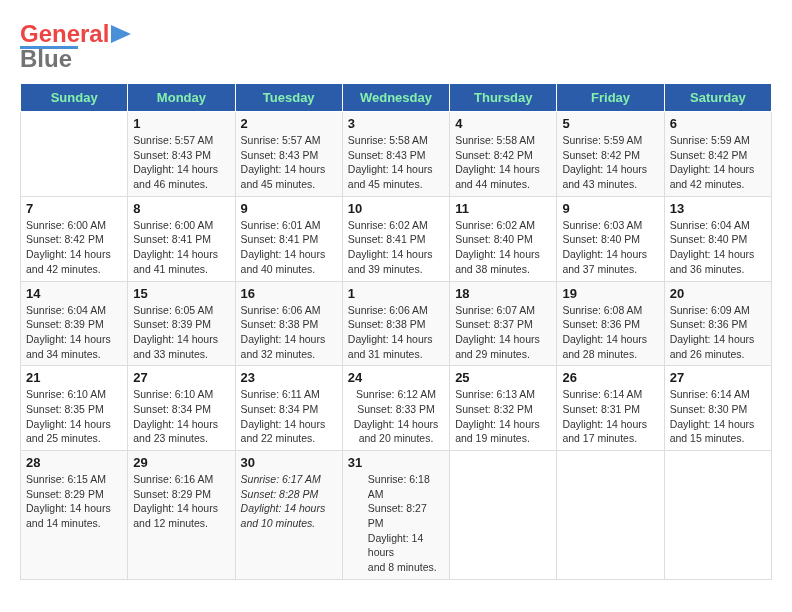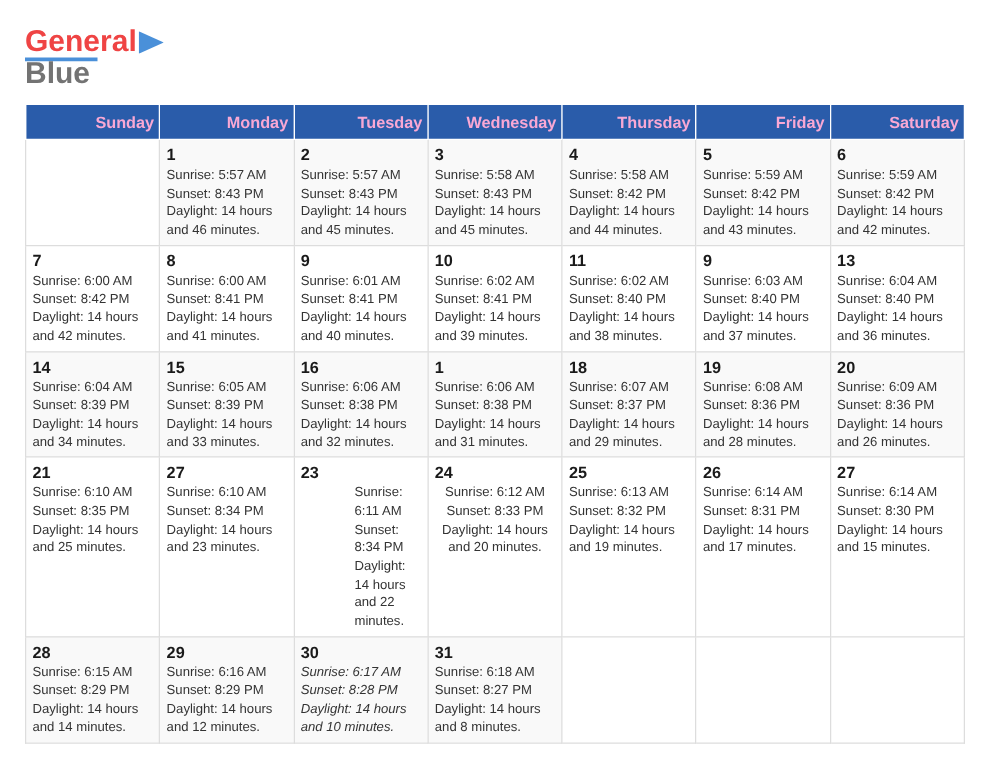--- a/index.html
+++ b/index.html
@@ -33,23 +33,23 @@
       font-size: 16px;
       color: #333;
     }
     .calendar-table {
       width: 100%;
       border-collapse: collapse;
       font-size: 11px;
     }
     .calendar-table thead tr th {
       background: #2a5caa;
-      color: #f9a8d4;
+      color: #86efac;
       padding: 6px 4px;
-      text-align: right;
+      text-align: center;
       font-size: 13px;
       font-weight: bold;
       border: 1px solid #fff;
     }
     .calendar-table tbody tr td {
       border: 1px solid #ddd;
       padding: 4px 5px;
       vertical-align: top;
       min-height: 80px;
       height: 80px;
@@ -269,21 +269,21 @@
         </td>
         <td>
           <span class="day-number">27</span>
           <div class="day-info" style="white-space: pre-line;">Sunrise: 6:10 AM
 Sunset: 8:34 PM
 Daylight: 14 hours
 and 23 minutes.</div>
         </td>
         <td>
           <span class="day-number">23</span>
-          <div class="day-info" style="white-space: pre-line; margin-left: 43px;">Sunrise: 6:11 AM
+          <div class="day-info" style="white-space: pre-line;">Sunrise: 6:11 AM
 Sunset: 8:34 PM
 Daylight: 14 hours
 and 22 minutes.</div>
         </td>
         <td>
           <span class="day-number">24</span>
           <div class="day-info" style="white-space: pre-line; text-align: center;">Sunrise: 6:12 AM
 Sunset: 8:33 PM
 Daylight: 14 hours
 and 20 minutes.</div>
@@ -327,21 +327,21 @@
         </td>
         <td>
           <span class="day-number">30</span>
           <div class="day-info" style="white-space: pre-line; font-style: italic;">Sunrise: 6:17 AM
 Sunset: 8:28 PM
 Daylight: 14 hours
 and 10 minutes.</div>
         </td>
         <td>
           <span class="day-number">31</span>
-          <div class="day-info" style="white-space: pre-line;">Sunrise: 6:18 AM
+          <div class="day-info" style="white-space: pre-line; margin-left: 20px;">Sunrise: 6:18 AM
 Sunset: 8:27 PM
 Daylight: 14 hours
 and 8 minutes.</div>
         </td>
         <td class="empty-cell"></td>
         <td class="empty-cell"></td>
         <td class="empty-cell"></td>
       </tr>
     </tbody>
 </table>

